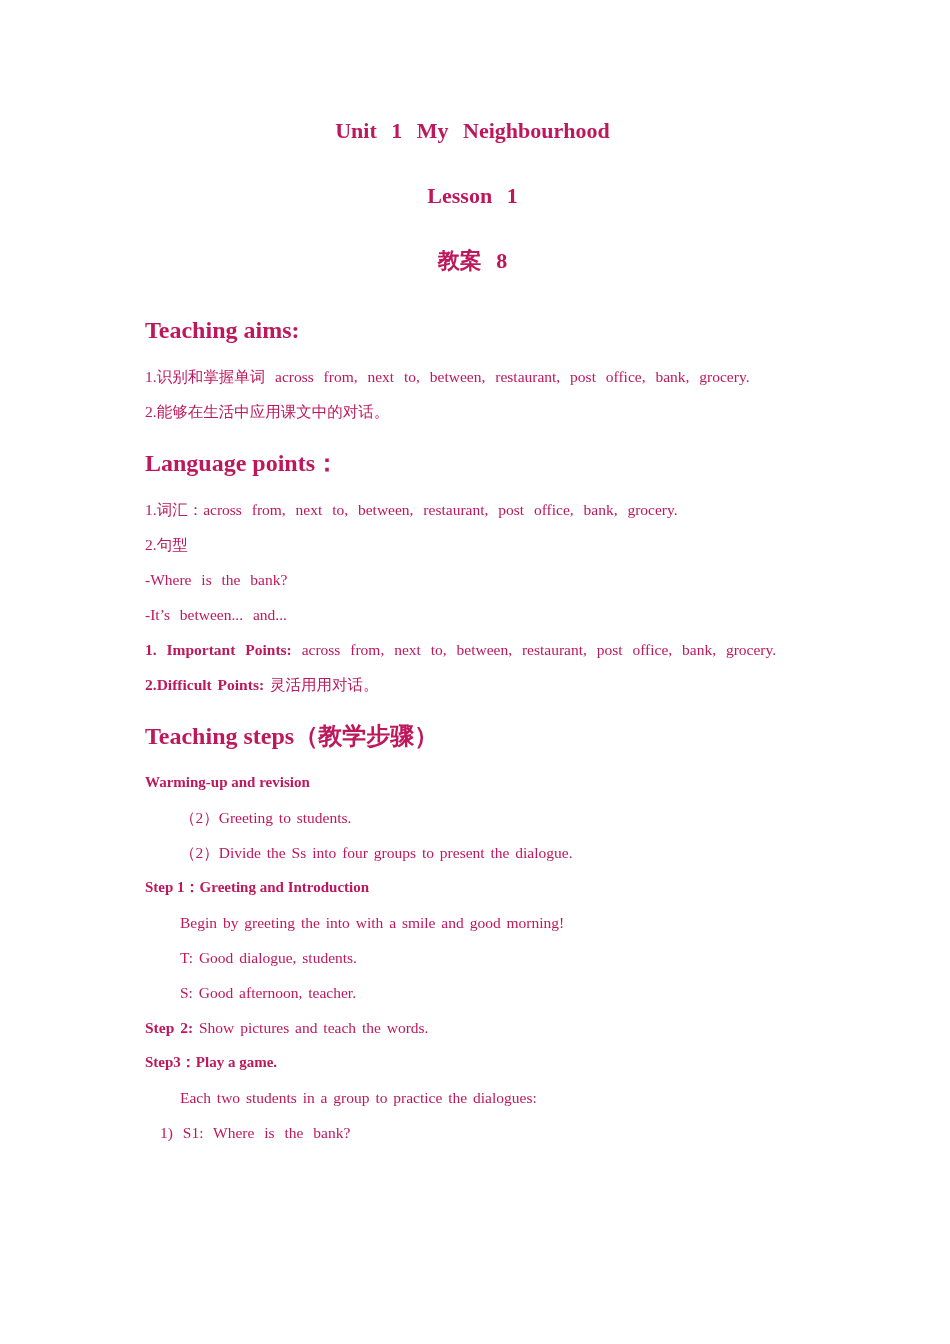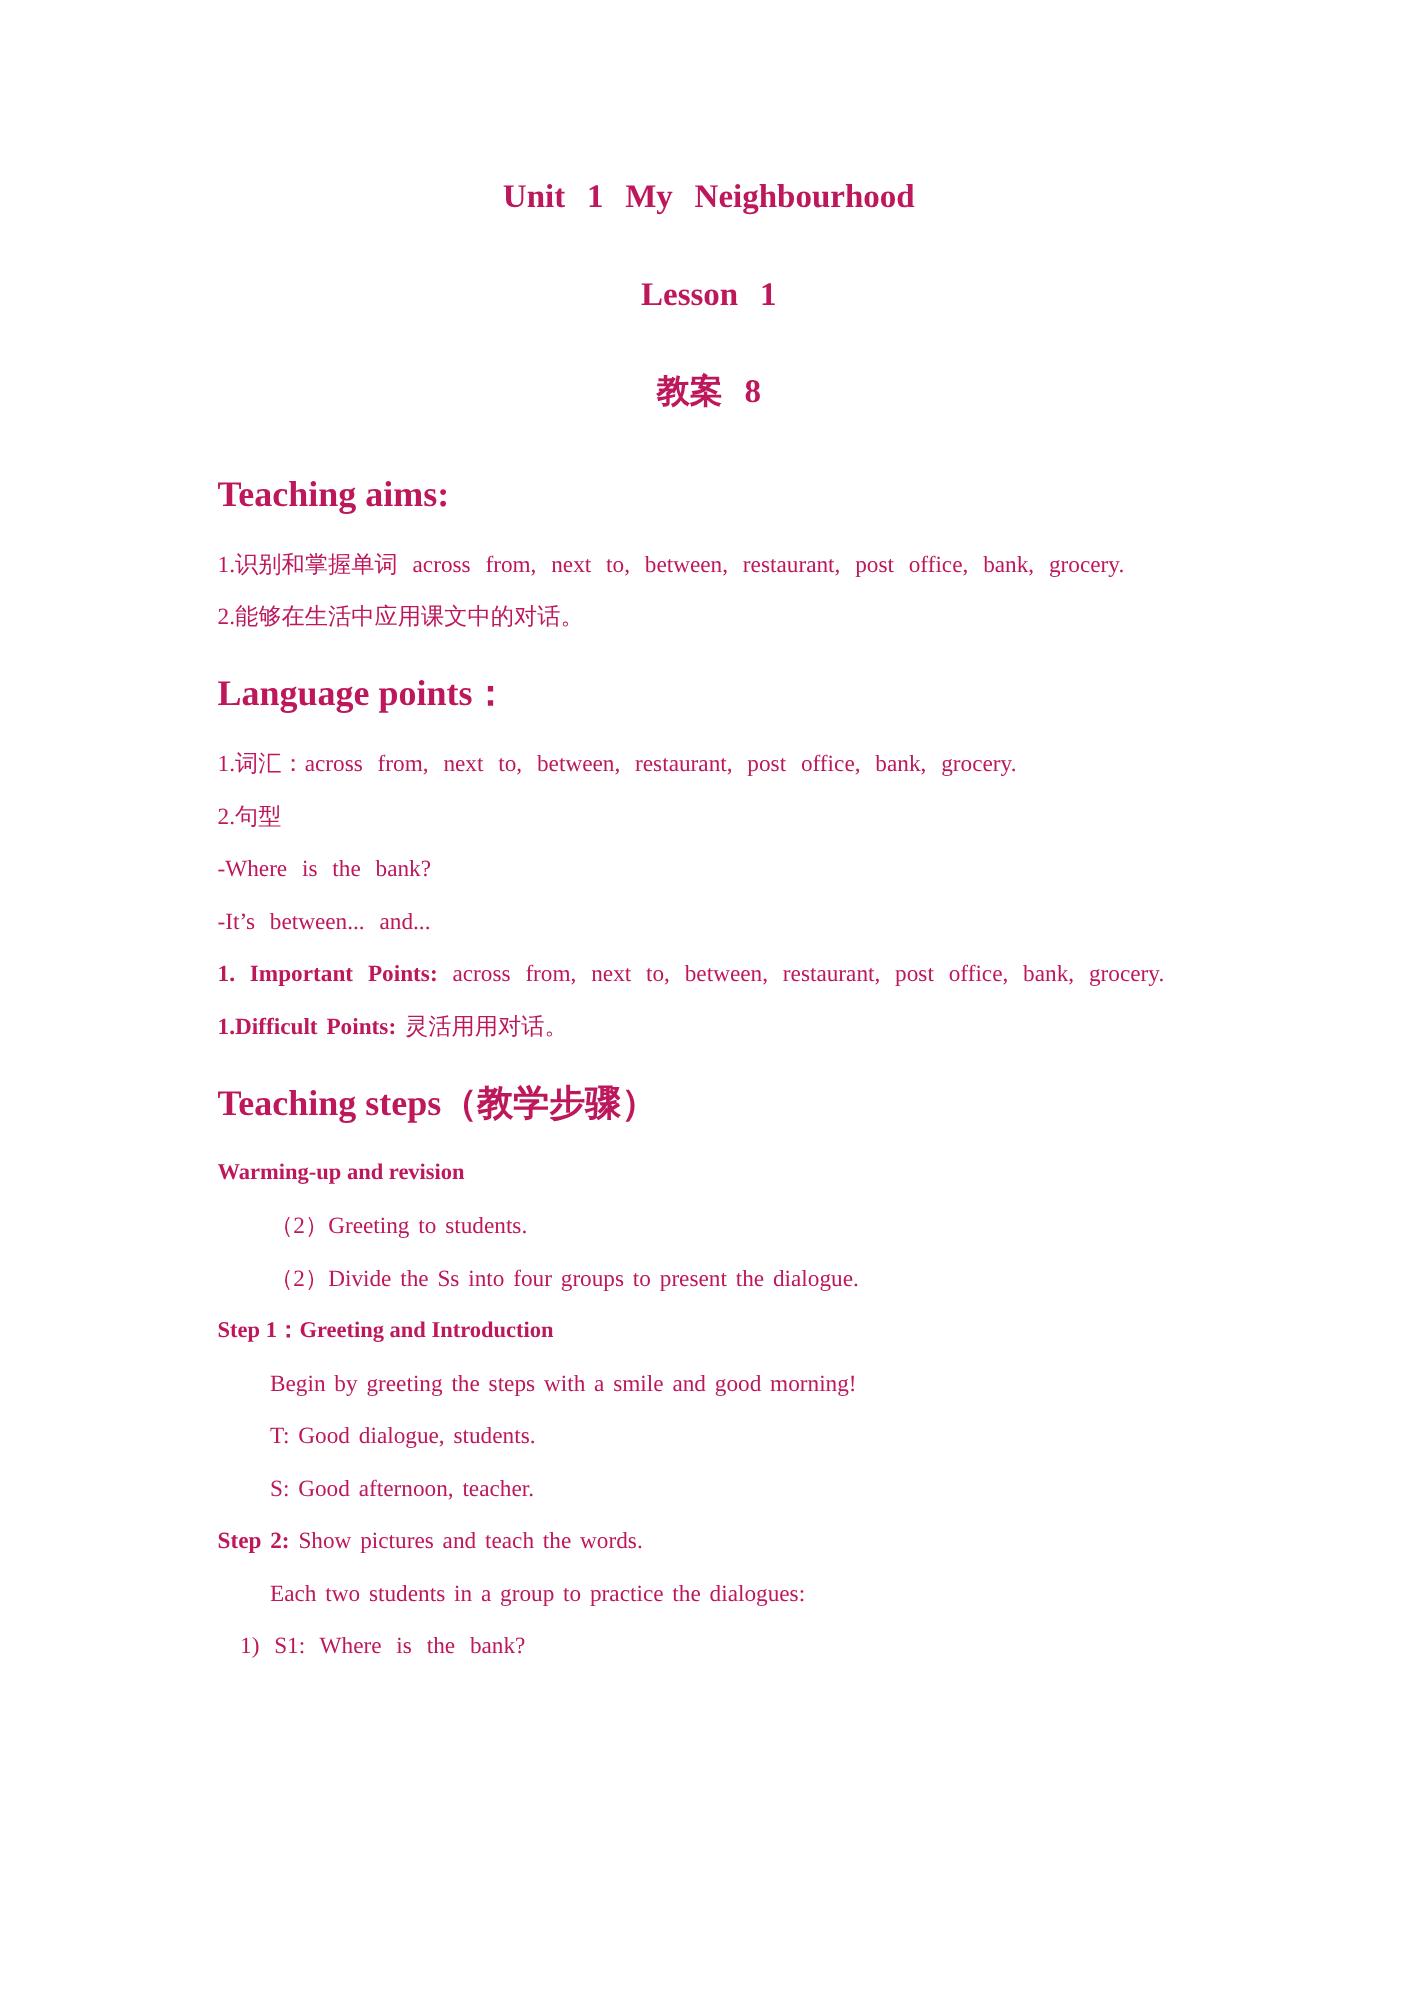--- a/index.html
+++ b/index.html
@@ -60,27 +60,28 @@
   <p class="body wide"><span>1.识别和掌握单词</span><span> across from, next to, between, restaurant, post office, bank, grocery.</span></p>
   <p class="body">2.能够在生活中应用课文中的对话。</p>
 
   <h2 class="h2">Language points：</h2>
   <p class="body wide">1.词汇：across from, next to, between, restaurant, post office, bank, grocery.</p>
   <p class="body">2.句型</p>
   <p class="body wide">-Where is the bank?</p>
   <p class="body wide">-It’s between... and...</p>
 
   <p class="body wide"><span class="bold">1. Important Points:</span><span> across from, next to, between, restaurant, post office, bank, grocery.</span></p>
-  <p class="body"><span class="bold">1.Difficult Points:</span><span> 灵活用用对话。</span></p>
+  <p class="body"><span class="bold">2.Difficult Points:</span><span> 灵活用用对话。</span></p>
 
   <h2 class="h2">Teaching steps（教学步骤）</h2>
   <p class="step-head">Warming-up and revision</p>
   <p class="body ind">（2）Greeting to students.</p>
   <p class="body ind">（2）Divide the Ss into four groups to present the dialogue.</p>
   <p class="step-head">Step 1：Greeting and Introduction</p>
-  <p class="body ind">Begin by greeting the steps with a smile and good morning!</p>
+  <p class="body ind">Begin by greeting the into with a smile and good morning!</p>
   <p class="body ind">T: Good dialogue, students.</p>
   <p class="body ind">S: Good afternoon, teacher.</p>
   <p class="body"><span class="bold">Step 2:</span><span> Show pictures and teach the words.</span></p>
+  <p class="step-head">Step3：Play a game.</p>
   <p class="body ind">Each two students in a group to practice the dialogues:</p>
   <p class="body wide ind-num">1) S1: Where is the bank?</p>
 
 </div>
 
 </body></html>

